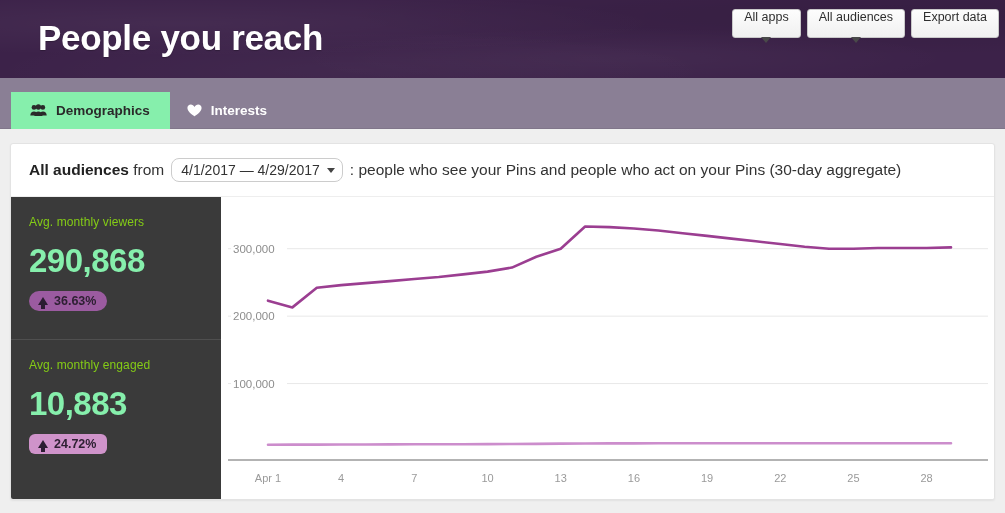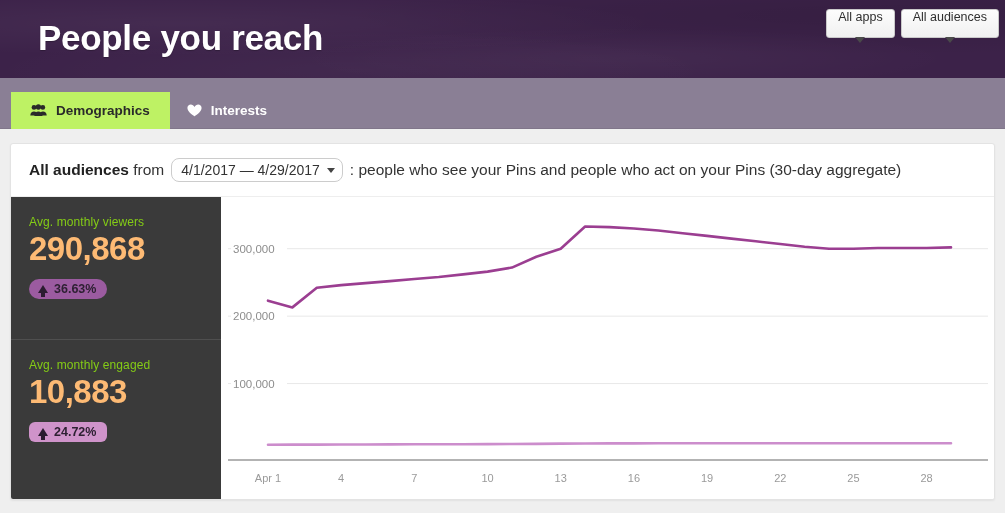--- a/index.html
+++ b/index.html
@@ -79,21 +79,21 @@
     align-items: center;
     gap: 9px;
     padding: 0 20px 0 17px;
     font-size: 13.5px;
     font-weight: bold;
     color: #ffffff;
     cursor: pointer;
     white-space: nowrap;
   }
   .tab.active {
-    background: #bef264;
+    background: #86efac;
     color: #2a2a2a;
     padding-left: 19px;
   }
   .tab-icon { display: inline-flex; align-items: center; }
 
   
   .card {
     margin: 14px 10px 0 10px;
     background: #ffffff;
     border: 1px solid #e3e3e3;
@@ -152,22 +152,22 @@
   .stat + .stat { border-top: 1px solid #4f4f4f; }
   .stat-label {
     font-size: 12px;
     font-weight: normal;
     color: #84cc16;
     letter-spacing: 0.1px;
   }
   .stat-value {
     font-size: 33px;
     font-weight: bold;
-    color: #fdba74;
-    margin-top: 1px;
+    color: #86efac;
+    margin-top: 13px;
     letter-spacing: -0.5px;
   }
   .badge {
     display: inline-flex;
     align-items: center;
     gap: 6px;
     border-radius: 11px;
     padding: 3px 11px 3px 9px;
     margin-top: 11px;
     font-size: 12.5px;
@@ -213,20 +213,23 @@
 <div class="header">
   <div class="page-title">People you reach</div>
   <div class="header-controls">
     <button class="hdr-btn">
       <span>All apps</span>
       <span class="caret"></span>
     </button>
     <button class="hdr-btn">
       <span>All audiences</span>
       <span class="caret"></span>
+    </button>
+    <button class="hdr-btn">
+      <span>Export data</span>
     </button>
   </div>
 </div>
 
 <div class="tabbar">
   <div class="tab active">
     <span class="tab-icon">
       <svg width="17" height="13" viewBox="0 0 17 13">
         <circle cx="4" cy="3.4" r="2.4" fill="#2a2a2a"></circle>
         <circle cx="12.8" cy="3.4" r="2.4" fill="#2a2a2a"></circle>

